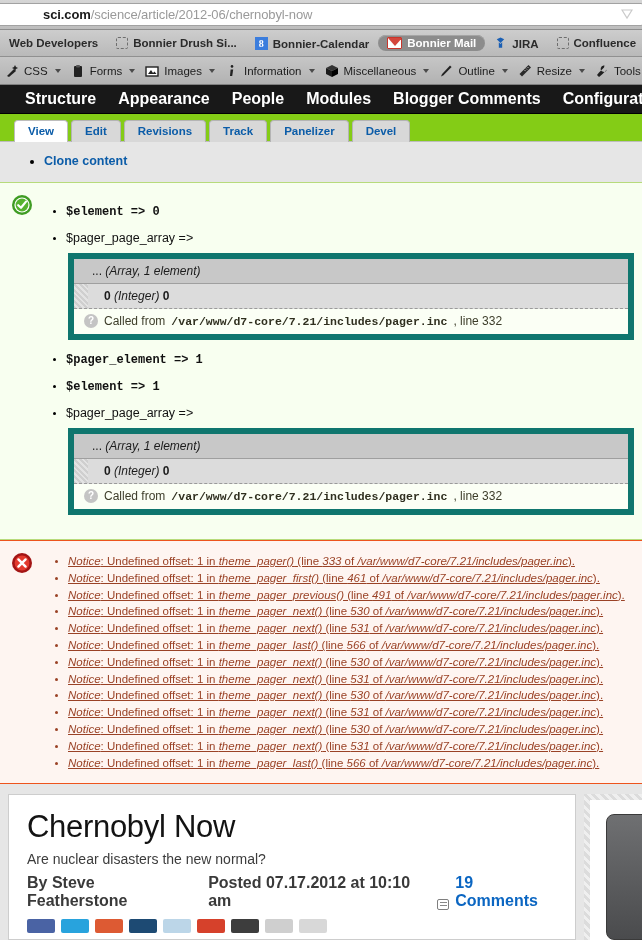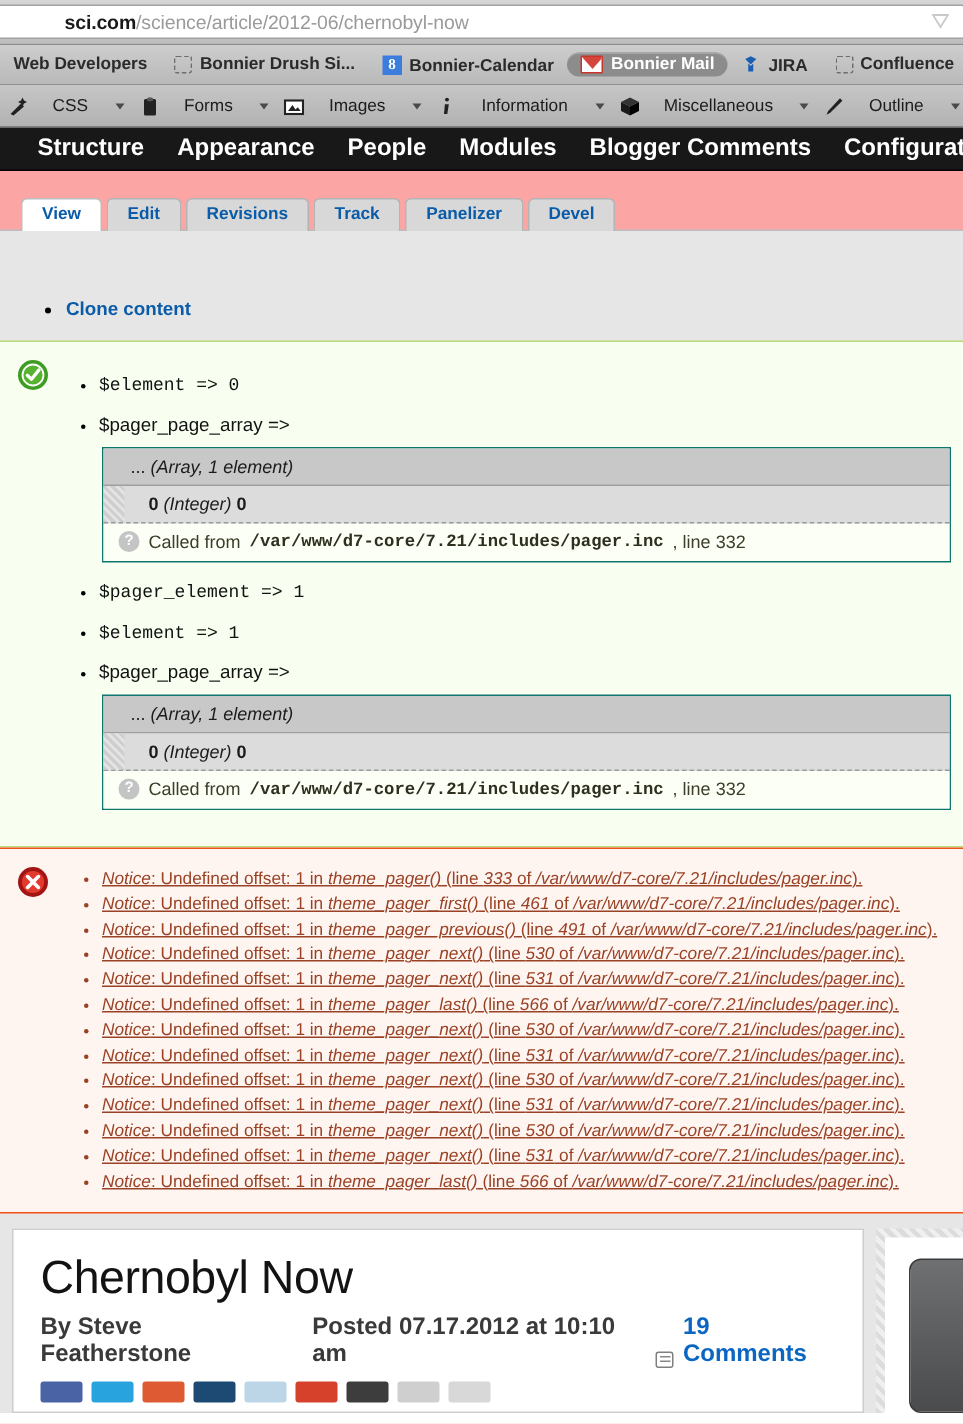--- a/index.html
+++ b/index.html
@@ -113,21 +113,21 @@
     background: linear-gradient(#c6c6c6, #b2b2b2);
     border-bottom: 1px solid #7f7f7f;
     display: flex;
     align-items: center;
     overflow: hidden;
     white-space: nowrap;
   }
   .dt-item {
     display: inline-flex;
     align-items: center;
-    gap: 16px;
+    gap: 5px;
     padding: 0 5px;
     font-size: 11.5px;
     color: #1c1c1c;
     flex: none;
   }
   .dt-ico { width: 14px; height: 14px; flex: none; display:block; }
   .caret {
     width: 0; height: 0;
     border-left: 3.5px solid transparent;
     border-right: 3.5px solid transparent;
@@ -151,22 +151,22 @@
     color: #fff;
     font-size: 16px;
     font-weight: bold;
     text-decoration: none;
     padding: 0 11px;
     flex: none;
   }
 
   
   .page {
-    background: #fca5a5;
-    padding-top: 16px;
+    background: #84cc16;
+    padding-top: 4px;
   }
 
   
   .tabs {
     display: flex;
     align-items: flex-end;
     padding-left: 14px;
     border-bottom: 1px solid #bdbdbd;
     gap: 3px;
     height: 24px;
@@ -188,21 +188,21 @@
     background: #fff;
     color: #0b5ca8;
     border-color: #bdbdbd;
   }
 
   .local-actions {
     padding: 12px 0 14px 44px;
     background: #e6e6e6;
   }
   .local-actions ul { margin: 0; padding: 0; list-style: disc; }
-  .local-actions li { font-size: 12px; margin-top: 33px; }
+  .local-actions li { font-size: 12px; }
   .local-actions a {
     color: #0b5ca8;
     font-weight: bold;
     font-size: 12.5px;
     text-decoration: none;
   }
 
   
   .msg {
     position: relative;
@@ -225,31 +225,32 @@
     width: 22px; height: 22px;
   }
   .msg ul { margin: 0; padding-left: 22px; }
   .msg-status > ul > li { margin: 9px 0 12px; list-style: disc; }
   .msg-status > ul > li::marker { font-size: 10px; }
 
   .krumo-var {
     font-family: "Liberation Mono", monospace;
     font-size: 12px;
     color: #111;
+    font-weight: bold;
   }
   .krumo-label {
     font-family: Liberation Sans, sans-serif;
     font-size: 12.5px;
     color: #111;
   }
 
   
   .krumo {
     margin: 8px 0 4px 2px;
-    border: 1px solid #0f766e;
+    border: 6px solid #0f766e;
     background: #fff;
     width: 100%;
     max-width: 640px;
   }
   .krumo-head {
     background: #c8c8c8;
     padding: 5px 10px 5px 18px;
     font-size: 12px;
     color: #1c1c1c;
     border-bottom: 1px solid #9f9f9f;
@@ -605,20 +606,21 @@
         <li><i>Notice</i>: Undefined offset: 1 in <i>theme_pager_next()</i> (line <i>531</i> of <i>/var/www/d7-core/7.21/includes/pager.inc</i>).</li>
         <li><i>Notice</i>: Undefined offset: 1 in <i>theme_pager_next()</i> (line <i>530</i> of <i>/var/www/d7-core/7.21/includes/pager.inc</i>).</li>
         <li><i>Notice</i>: Undefined offset: 1 in <i>theme_pager_next()</i> (line <i>531</i> of <i>/var/www/d7-core/7.21/includes/pager.inc</i>).</li>
         <li><i>Notice</i>: Undefined offset: 1 in <i>theme_pager_last()</i> (line <i>566</i> of <i>/var/www/d7-core/7.21/includes/pager.inc</i>).</li>
       </ul>
   </div>
 
   <div class="site-wrap">
     <div class="article-card">
       <h1 class="article-title">Chernobyl Now</h1>
+      <div class="article-dek">Are nuclear disasters the new normal?</div>
       <div class="article-byline">
         <span>By Steve Featherstone</span>
         <span class="sep"></span>
         <span>Posted 07.17.2012 at 10:10 am</span>
         <span class="comment-ico"></span>
         <a class="comments-link" href="#">19 Comments</a>
       </div>
       <div class="share-row" id="share-row">
           <div class="share-btn" style="background: rgb(74, 99, 164);"></div>
           <div class="share-btn" style="background: rgb(40, 163, 221);"></div>

